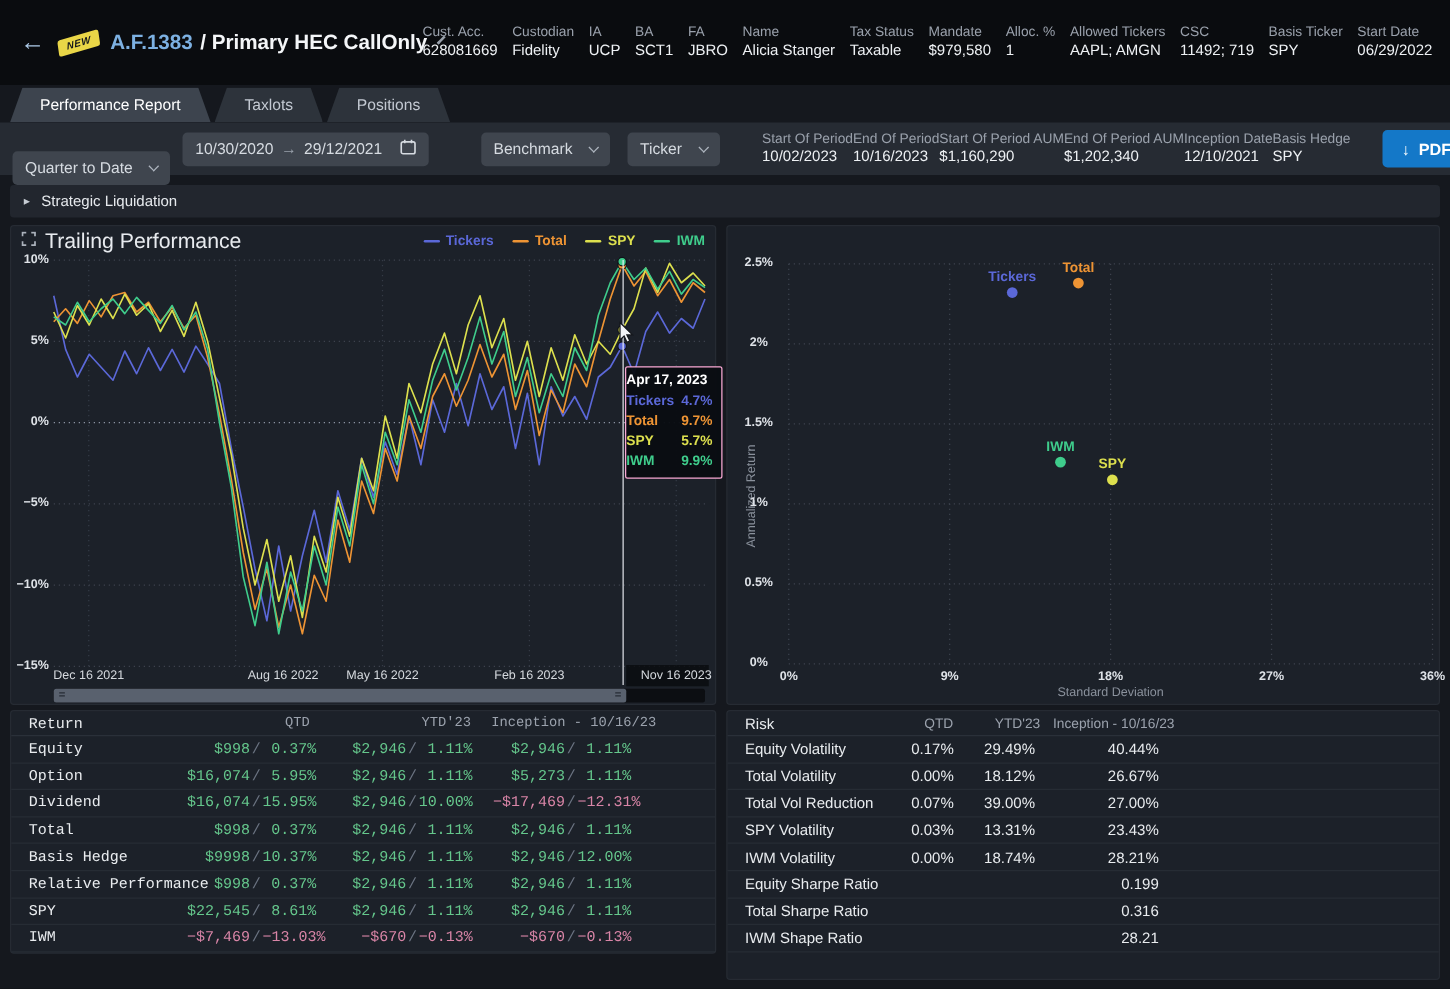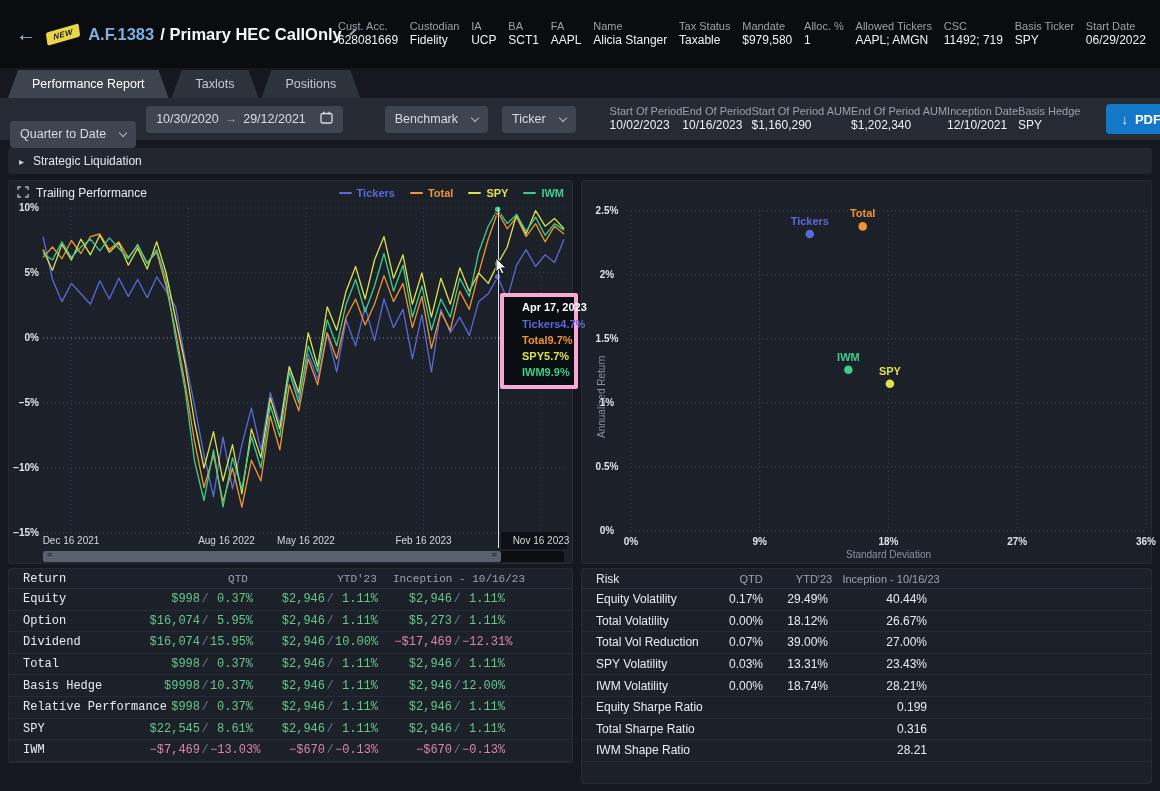--- a/index.html
+++ b/index.html
@@ -40,41 +40,41 @@
   .pdf-btn{background:#1478c8;color:#fff;height:30px;border-radius:4px;display:flex;align-items:center;gap:7px;padding:0 15px;font-size:13px;font-weight:bold;cursor:pointer;}
 
   
   .section-bar{position:absolute;left:8px;top:148px;width:1144px;height:26px;background:#22262e;border-radius:3px;display:flex;align-items:center;padding:0 11px;gap:9px;cursor:pointer;}
   .tri{color:#c7ccd4;font-size:10px;}
   .section-title{font-size:12px;color:#e6e9ed;}
 
   
   .panel{position:absolute;background:#1c2129;border:1px solid #262b33;border-radius:3px;}
   .panel-head{height:24px;display:flex;align-items:center;padding:0 8px;}
-  .panel-title{font-size:12px;color:#e8ebef;margin-left:7px;}
+  .panel-title{font-size:17px;color:#e8ebef;margin-left:7px;}
   .panel-title.dim{color:#8f96a1;margin-left:2px;}
   .legend{margin-left:auto;display:flex;gap:15px;align-items:center;}
   .legend-item{display:flex;align-items:center;gap:5px;}
   .legend-dash{width:13px;height:2px;border-radius:1px;display:inline-block;}
   .legend-label{font-size:11px;font-weight:bold;}
 
   .chart-left{left:8px;top:180px;width:565px;height:384px;}
   .chart-right{left:581px;top:180px;width:571px;height:384px;}
   .plot{position:absolute;left:0;top:24px;right:0;bottom:0;}
 
   .lc-ylab{position:absolute;left:2px;width:28px;text-align:right;font-size:10px;font-weight:bold;color:#dfe3e8;}
   .lc-xlab{position:absolute;top:330px;transform:translateX(-50%);font-size:10px;color:#d5d9de;white-space:nowrap;z-index:3;}
   .crosshair{position:absolute;top:3px;width:1px;height:340px;background:rgba(238,242,248,.9);z-index:2;}
   .band-dim{position:absolute;left:492px;top:327px;width:66px;height:17px;background:rgba(8,10,13,.78);z-index:1;}
   .sb-track{position:absolute;left:34px;top:346px;width:521px;height:11px;background:#0c0e12;border-radius:2px;}
   .sb-thumb{position:absolute;left:0;top:0;width:458px;height:11px;background:#59616e;border-radius:2px;cursor:grab;}
   .sb-thumb::before,.sb-thumb::after{content:"=";position:absolute;top:-1px;font-size:9px;font-weight:bold;color:#272d36;}
   .sb-thumb::before{left:4px;} .sb-thumb::after{right:4px;}
 
-  .tooltip{position:absolute;left:491px;top:88px;width:78px;background:rgba(9,12,18,.96);border:4px solid #f9a8d4;border-radius:2px;padding:4px 7px 5px 18px;z-index:4;}
+  .tooltip{position:absolute;left:491px;top:88px;width:78px;background:rgba(9,12,18,.96);border:1px solid #f9a8d4;border-radius:2px;padding:4px 7px 5px 0;z-index:4;}
   .tt-date{font-size:11px;font-weight:bold;color:#ffffff;margin-bottom:3px;white-space:nowrap;}
   .tt-row{display:flex;justify-content:space-between;font-size:11px;font-weight:bold;line-height:16px;}
   .cursor-arrow{position:absolute;left:486px;top:52px;z-index:5;}
 
   .sc-ylab{position:absolute;left:8px;width:34px;text-align:center;font-size:10px;font-weight:bold;color:#dfe3e8;}
   .sc-xlab{position:absolute;top:331px;transform:translateX(-50%);font-size:10px;font-weight:bold;color:#dfe3e8;}
   .sc-xname{position:absolute;top:344px;left:49px;width:515px;text-align:center;font-size:10px;color:#8a919c;}
   .sc-yname{position:absolute;left:14px;top:100px;font-size:10px;color:#8a919c;transform:rotate(-90deg);transform-origin:left top;white-space:nowrap;}
 
   
@@ -120,21 +120,21 @@
         <div class="hstat">
           <div class="hstat-label">IA</div>
           <div class="hstat-value">UCP</div>
         </div>
         <div class="hstat">
           <div class="hstat-label">BA</div>
           <div class="hstat-value">SCT1</div>
         </div>
         <div class="hstat">
           <div class="hstat-label">FA</div>
-          <div class="hstat-value">AAPL</div>
+          <div class="hstat-value">JBRO</div>
         </div>
         <div class="hstat">
           <div class="hstat-label">Name</div>
           <div class="hstat-value">Alicia Stanger</div>
         </div>
         <div class="hstat">
           <div class="hstat-label">Tax Status</div>
           <div class="hstat-value">Taxable</div>
         </div>
         <div class="hstat">

